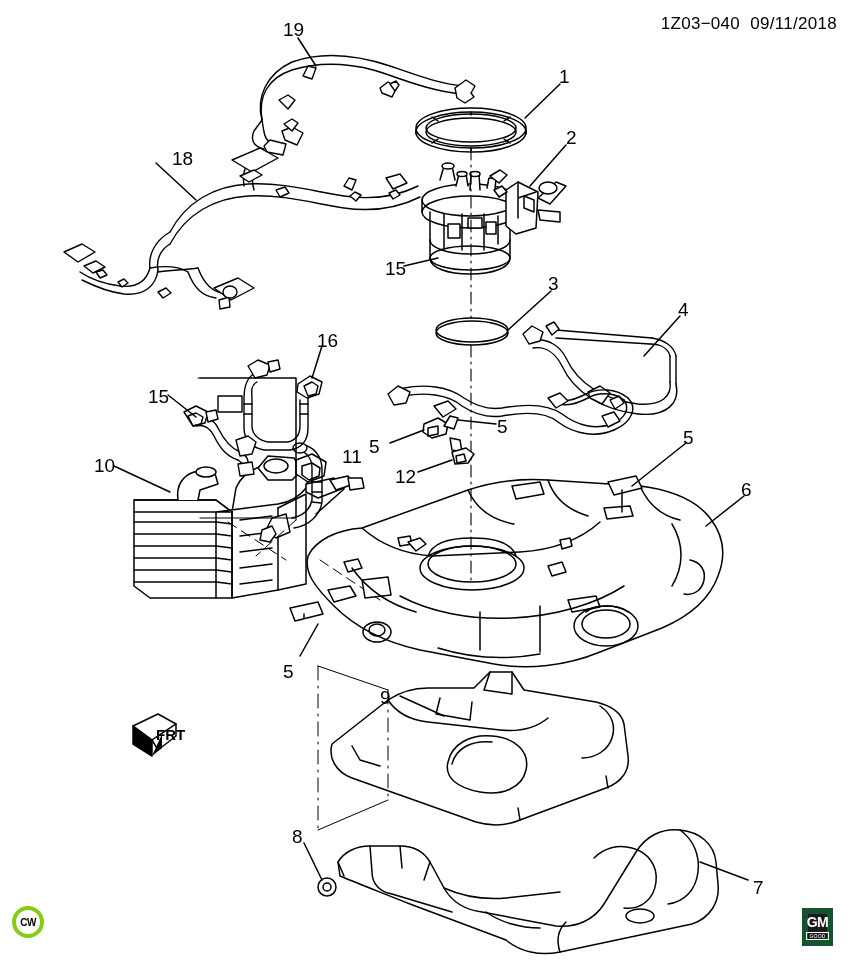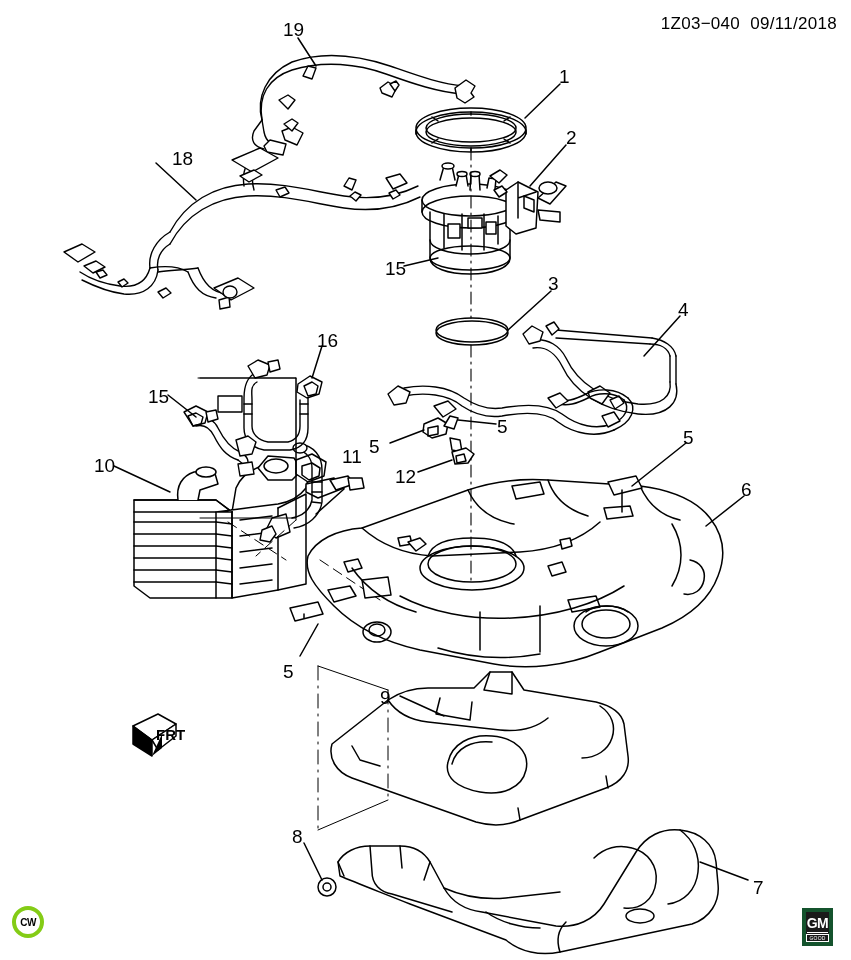--- a/index.html
+++ b/index.html
@@ -46,21 +46,21 @@
     border-radius:50%;
     display:flex;align-items:center;justify-content:center;
     font-size:10px;font-weight:bold;
     letter-spacing:-0.5px;
   }
   .gm-logo{
     position:absolute;
     left:802px; top:908px;
     width:31px; height:38px;
     background:#1a1a1a;
-    border:4px solid #14532d;
+    border:6px solid #14532d;
     display:flex;flex-direction:column;align-items:center;justify-content:flex-end;
     padding-top:1px;
     box-sizing:border-box;
   }
   .gm-logo .gm-top{
     color:#fff;font-size:14px;font-weight:bold;line-height:14px;letter-spacing:-0.5px;
   }
   .gm-logo .gm-bar{
     width:21px;height:1px;background:#fff;margin:2px 0 1px 0;
   }

